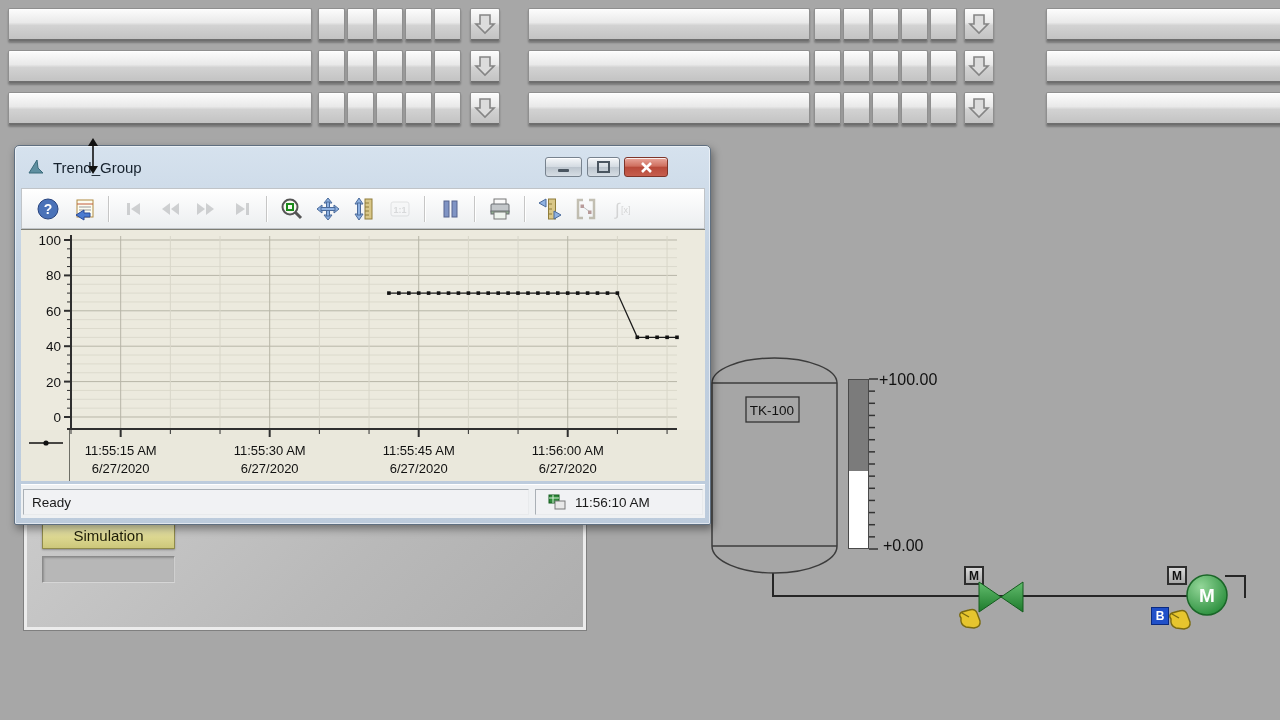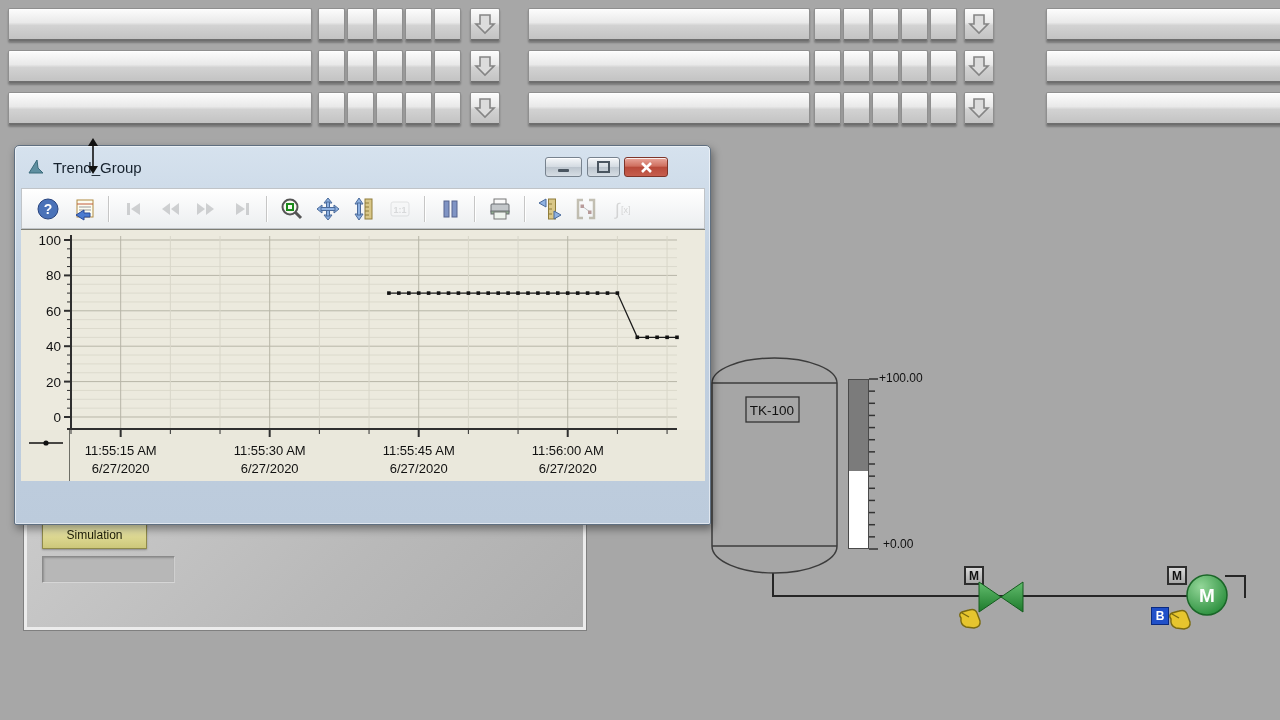--- a/index.html
+++ b/index.html
@@ -49,36 +49,36 @@
   .status-cell{position:absolute;top:4px;height:26px;background:#f1f2f4;box-sizing:border-box;
     border:1px solid #aab0b6;border-right-color:#e8eaec;border-bottom-color:#e8eaec;
     display:flex;align-items:center;font-size:13.5px;color:#1a1a1a;}
   #status-left{left:2px;width:506px;padding-left:8px;}
   #status-right{left:514px;width:168px;padding-left:12px;gap:9px;}
 
   
   #sim-panel{position:absolute;left:24px;top:450px;width:562px;height:180px;z-index:10;
     background:linear-gradient(135deg,#cdcdcd 0%,#b9b9b9 60%,#aeaeae 100%);
     border:3px solid #ececec;outline:1px solid #7f7f7f;box-sizing:border-box;}
-  #sim-button{position:absolute;left:42px;top:522px;width:105px;height:27px;z-index:11;
+  #sim-button{position:absolute;left:42px;top:522px;width:133px;height:27px;z-index:11;
     background:linear-gradient(180deg,#f1efc0 0%,#ddd892 55%,#ccc77a 100%);
     border:1px solid #8f8a4a;border-top-color:#fbfae2;border-radius:1px;box-sizing:border-box;
-    font-size:12px;color:#1d1d08;text-align:center;line-height:25px;box-shadow:0 1px 2px rgba(0,0,0,.3);}
+    font-size:15px;color:#1d1d08;text-align:center;line-height:25px;box-shadow:0 1px 2px rgba(0,0,0,.3);}
   #sim-field{position:absolute;left:42px;top:556px;width:133px;height:27px;z-index:11;
     background:#b7b7b7;border:1px solid #8a8a8a;border-bottom-color:#d6d6d6;border-right-color:#cfcfcf;
     box-shadow:inset 1px 1px 2px rgba(0,0,0,.22);box-sizing:border-box;}
 
   
   #pipes{position:absolute;left:700px;top:550px;z-index:4;}
   #tank{position:absolute;left:705px;top:350px;z-index:5;}
   #gauge{position:absolute;left:845px;top:370px;width:130px;height:192px;z-index:5;}
   #gauge-bar{position:absolute;left:3px;top:9px;width:21px;height:170px;border:1px solid #4a4a4a;
     box-sizing:border-box;display:flex;flex-direction:column;}
   #gauge-empty{width:100%;} #gauge-fill{width:100%;}
-  .gauge-label{position:absolute;font-size:12px;color:#111;}
+  .gauge-label{position:absolute;font-size:16px;color:#111;}
   #gauge-max{left:34px;top:1px;} #gauge-min{left:38px;top:167px;}
   #watermark{position:absolute;left:958px;top:577px;z-index:6;font-size:43px;font-weight:bold;
     letter-spacing:.5px;color:rgba(90,90,90,.8);text-shadow:1px 1px 0 rgba(255,255,255,.22);}
   .mbox{position:absolute;width:20px;height:19px;z-index:7;box-sizing:border-box;
     background:linear-gradient(180deg,#d9d9d9,#a9a9a9);border:2px solid #2e2e2e;
     font-size:12px;font-weight:bold;color:#111;display:flex;align-items:center;justify-content:center;}
   #valve-mbox{left:964px;top:566px;} #motor-mbox{left:1167px;top:566px;}
   #valve{position:absolute;left:976px;top:580px;z-index:7;}
   #motor{position:absolute;left:1185px;top:573px;z-index:7;}
   #b-badge{position:absolute;left:1151px;top:607px;width:18px;height:18px;z-index:7;box-sizing:border-box;
@@ -514,20 +514,34 @@
           <text x="99.67213114754098" y="43" text-anchor="middle" font-size="13" fill="#111">6/27/2020</text>
           <text x="248.68852459016392" y="25" text-anchor="middle" font-size="13" fill="#111">11:55:30 AM</text>
           <text x="248.68852459016392" y="43" text-anchor="middle" font-size="13" fill="#111">6/27/2020</text>
           <text x="397.7049180327869" y="25" text-anchor="middle" font-size="13" fill="#111">11:55:45 AM</text>
           <text x="397.7049180327869" y="43" text-anchor="middle" font-size="13" fill="#111">6/27/2020</text>
           <text x="546.7213114754098" y="25" text-anchor="middle" font-size="13" fill="#111">11:56:00 AM</text>
           <text x="546.7213114754098" y="43" text-anchor="middle" font-size="13" fill="#111">6/27/2020</text>
         </svg>
     </div>
 
+    <div id="status-bar">
+      <div class="status-cell" id="status-left">
+        <span>Ready</span>
+      </div>
+      <div class="status-cell" id="status-right">
+        <svg width="18" height="16">
+          <rect x="1" y="1" width="10" height="8" fill="#2e8b3a" stroke="#145c1e"></rect>
+          <line x1="1" y1="4" x2="11" y2="4" stroke="#d8f0d8" stroke-width="1"></line>
+          <line x1="5" y1="1" x2="5" y2="9" stroke="#d8f0d8" stroke-width="1"></line>
+          <rect x="7" y="7" width="10" height="8" fill="#e8e8e8" stroke="#787878"></rect>
+        </svg>
+        <span>11:56:10 AM</span>
+      </div>
+    </div>
   </div>
 
   <svg id="resize-cursor" width="14" height="36">
     <line x1="7" y1="5" x2="7" y2="31" stroke="#111" stroke-width="1.6"></line>
     <polygon points="7,0 2,8 12,8" fill="#111"></polygon>
     <polygon points="7,36 2,28 12,28" fill="#111"></polygon>
   </svg>
 
 </div>
 

